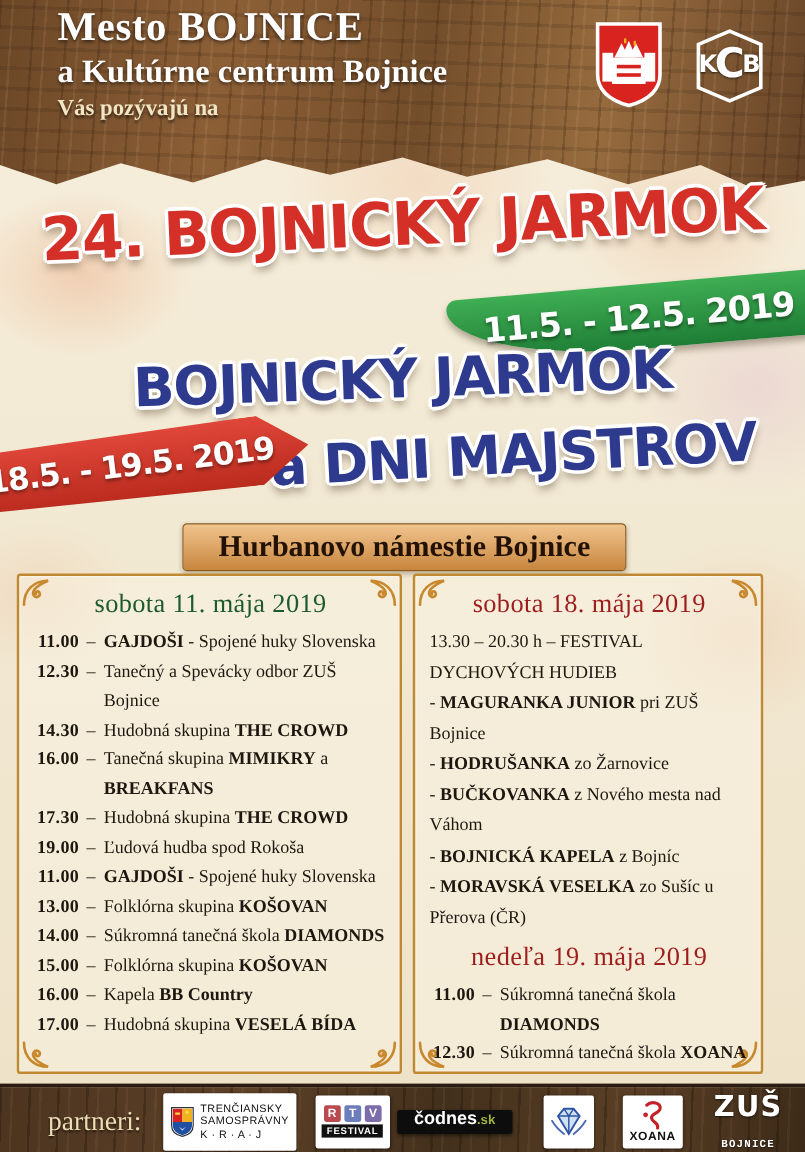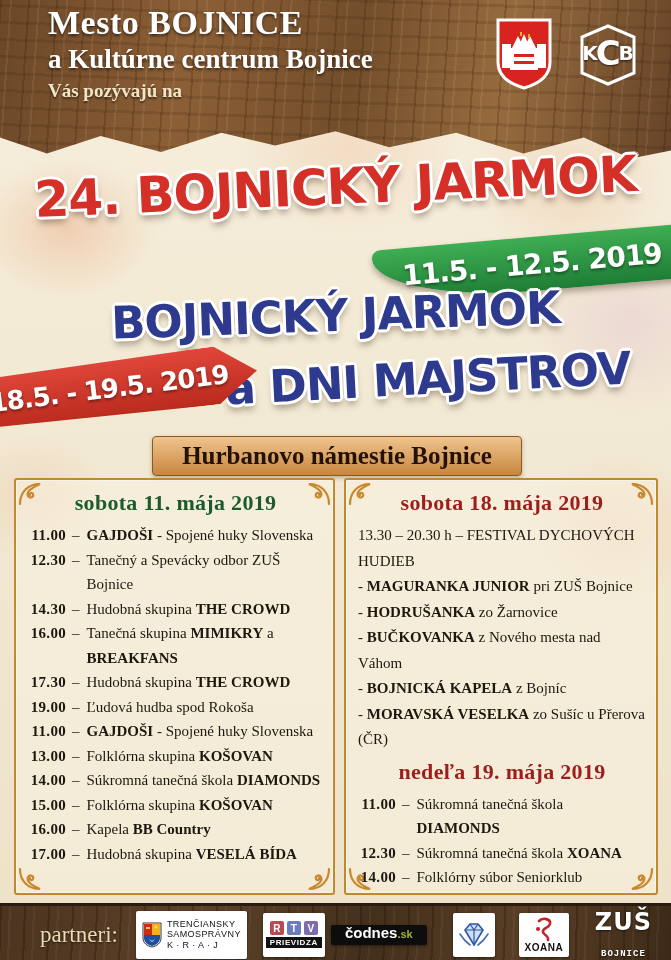--- a/index.html
+++ b/index.html
@@ -92,30 +92,30 @@
     box-shadow:0 2px 4px rgba(60,40,10,.3);
   }
   
   .panel{
     position:absolute;top:478px;height:417px;box-sizing:border-box;
     border:2px solid #bf8931;border-radius:3px;
     background:rgba(250,244,228,.50);
     box-shadow:inset 0 0 0 1px rgba(255,255,255,.45);
   }
   .panel.left{left:14px;width:321px;}
-  .panel.right{left:344px;width:314px;}
+  .panel.right{left:344px;width:292px;}
   .corner{position:absolute;width:24px;height:24px;}
   .corner svg{display:block;}
   .corner.tl{left:2px;top:2px;}
   .corner.tr{right:2px;top:2px;transform:scaleX(-1);}
   .corner.bl{left:2px;bottom:2px;transform:scaleY(-1);}
   .corner.br{right:2px;bottom:2px;transform:scale(-1,-1);}
   .panel-body{position:absolute;left:10px;right:8px;top:4px;bottom:4px;overflow:hidden;}
   .day-heading{
-    text-align:center;font-size:22px;font-weight:bold;color:var(--accent,#1d5b2b);
+    text-align:center;font-size:22px;font-weight:normal;color:var(--accent,#1d5b2b);
     margin:6px 0 7px 0;letter-spacing:.3px;
   }
   .day-heading + .row{margin-top:2px;}
   .row{display:flex;align-items:baseline;line-height:24.5px;color:#1e1710;font-size:15px;}
   .row .time{width:40px;text-align:right;font-weight:bold;flex:none;letter-spacing:.3px;}
   .row .sep{flex:none;margin:0 7px 0 6px;}
   .row .txt{flex:1;}
   .row .txt.wide{margin-left:2px;line-height:25.5px;}
   .b{font-weight:bold;}
   
@@ -365,21 +365,21 @@
         <span>K · R · A · J</span>
       </div>
     </div>
 
     <div class="logo-box logo-rtv">
       <div class="rtv-tiles">
         <span class="rtv-tile" style="background:#bb4a50;">R</span>
         <span class="rtv-tile" style="background:#6d7cba;">T</span>
         <span class="rtv-tile" style="background:#7d6cab;">V</span>
       </div>
-      <span class="rtv-name">PRIEVIDZA</span>
+      <span class="rtv-name">FESTIVAL</span>
     </div>
 
     <div class="logo-codnes">
       <div class="codnes-line">
         <span>čodnes</span><span class="tld">.sk</span>
       </div>
       <div class="codnes-bar"></div>
     </div>
 
     <div class="logo-box logo-diamonds">

